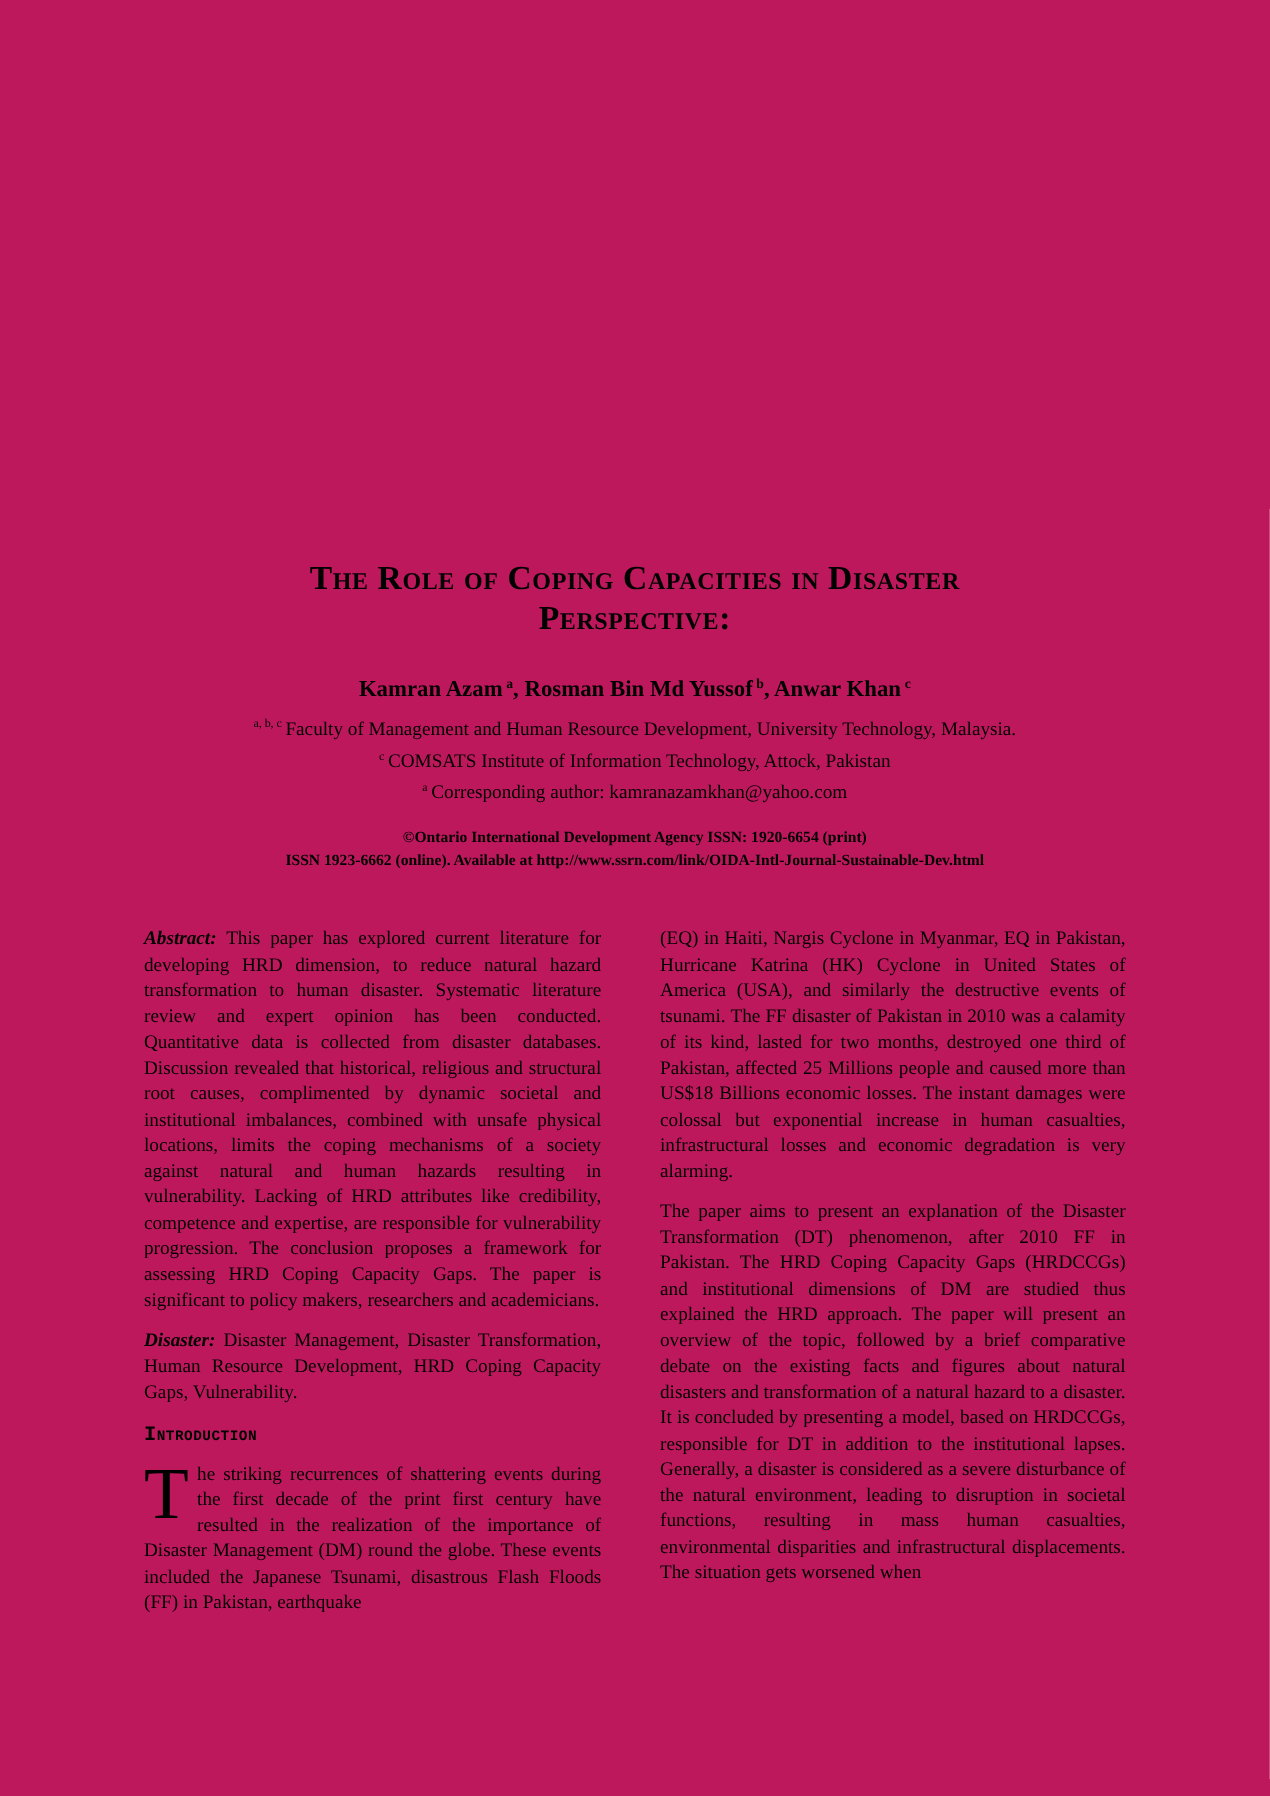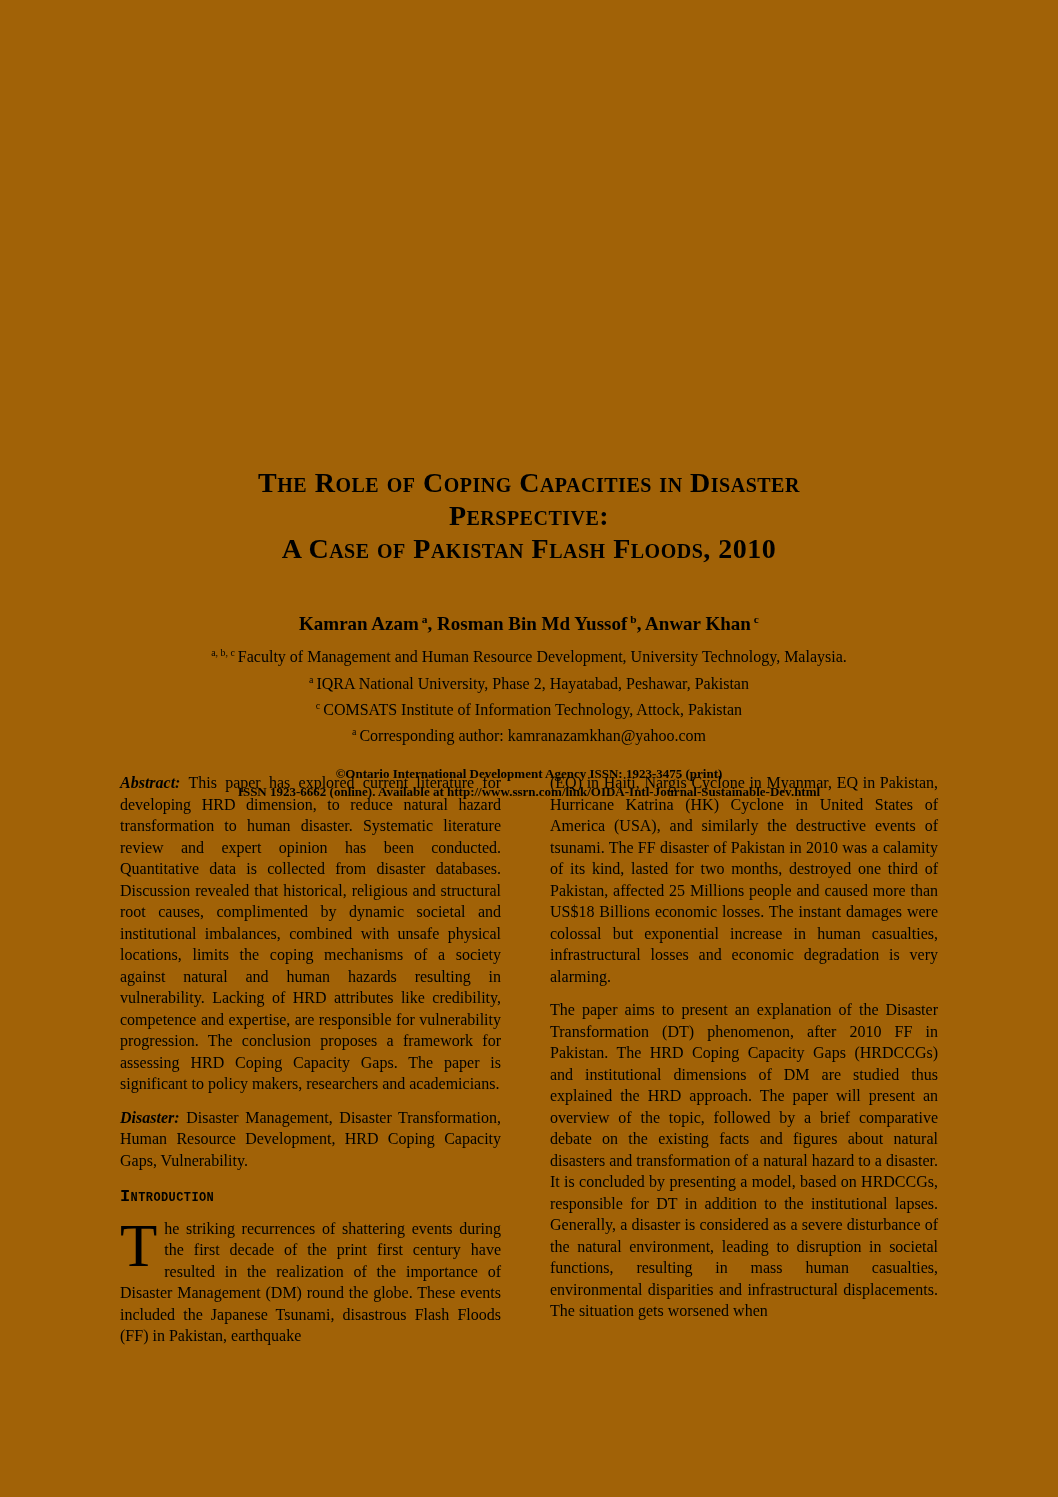--- a/index.html
+++ b/index.html
@@ -5,39 +5,39 @@
   * { box-sizing: border-box; }
   html, body { margin: 0; padding: 0; }
   body {
     width: 1058px; height: 1497px;
     background: #ffffff; color: #000000;
     font-family: "Liberation Serif", serif;
   }
   .page {
     position: relative;
     width: 1058px; height: 1497px;
-    background: #a16207;
+    background: #be185d;
     overflow: hidden;
   }
   
   .head {
     position: absolute;
     left: 120px; top: 466px; width: 818px;
     text-align: center;
   }
   .title {
     margin: 0;
     font-size: 28px;
     line-height: 33px;
     font-weight: bold;
     font-variant: small-caps;
     letter-spacing: 0.5px;
   }
   .authors {
-    margin-top: 48px;
+    margin-top: 32px;
     font-size: 19px;
     font-weight: bold;
   }
   .authors sup { font-size: 60%; margin-left: 3px; }
   .affiliations {
     margin-top: 7px;
     font-size: 16px;
     line-height: 22px;
   }
   .affiliations sup { font-size: 62%; margin-right: 3px; }
@@ -81,38 +81,36 @@
 </style>
 </head>
 <body>
 
 <div class="page">
 
   <div class="head">
     <h1 class="title">
       <span>The Role of Coping Capacities in Disaster</span><br>
       <span>Perspective:</span><br>
-      <span>A Case of Pakistan Flash Floods, 2010</span>
     </h1>
 
     <div class="authors">
       <span>Kamran Azam</span><sup>a</sup><span>, </span>
       <span>Rosman Bin Md Yussof</span><sup>b</sup><span>, </span>
       <span>Anwar Khan</span><sup>c</sup>
     </div>
 
     <div class="affiliations">
       <div><sup>a, b, c</sup><span>Faculty of Management and Human Resource Development, University Technology, Malaysia.</span></div>
-      <div><sup>a</sup><span>IQRA National University, Phase 2, Hayatabad, Peshawar, Pakistan</span></div>
       <div><sup>c</sup><span>COMSATS Institute of Information Technology, Attock, Pakistan</span></div>
       <div><sup>a</sup><span>Corresponding author: kamranazamkhan@yahoo.com</span></div>
     </div>
 
     <div class="issn">
-      <div>©Ontario International Development Agency ISSN: 1923-3475 (print)</div>
+      <div>©Ontario International Development Agency ISSN: 1920-6654 (print)</div>
       <div>ISSN 1923-6662 (online). Available at http://www.ssrn.com/link/OIDA-Intl-Journal-Sustainable-Dev.html</div>
     </div>
   </div>
 
   <div class="columns">
 
     <div class="col col-left">
       <p>
         <span class="inline-label">Abstract:</span>
         <span>This paper has explored current literature for developing HRD dimension, to reduce natural hazard transformation to human disaster. Systematic literature review and expert opinion has been conducted. Quantitative data is collected from disaster databases. Discussion revealed that historical, religious and structural root causes, complimented by dynamic societal and institutional imbalances, combined with unsafe physical locations, limits the coping mechanisms of a society against natural and human hazards resulting in vulnerability. Lacking of HRD attributes like credibility, competence and expertise, are responsible for vulnerability progression. The conclusion proposes a framework for assessing HRD Coping Capacity Gaps. The paper is significant to policy makers, researchers and academicians.</span>

